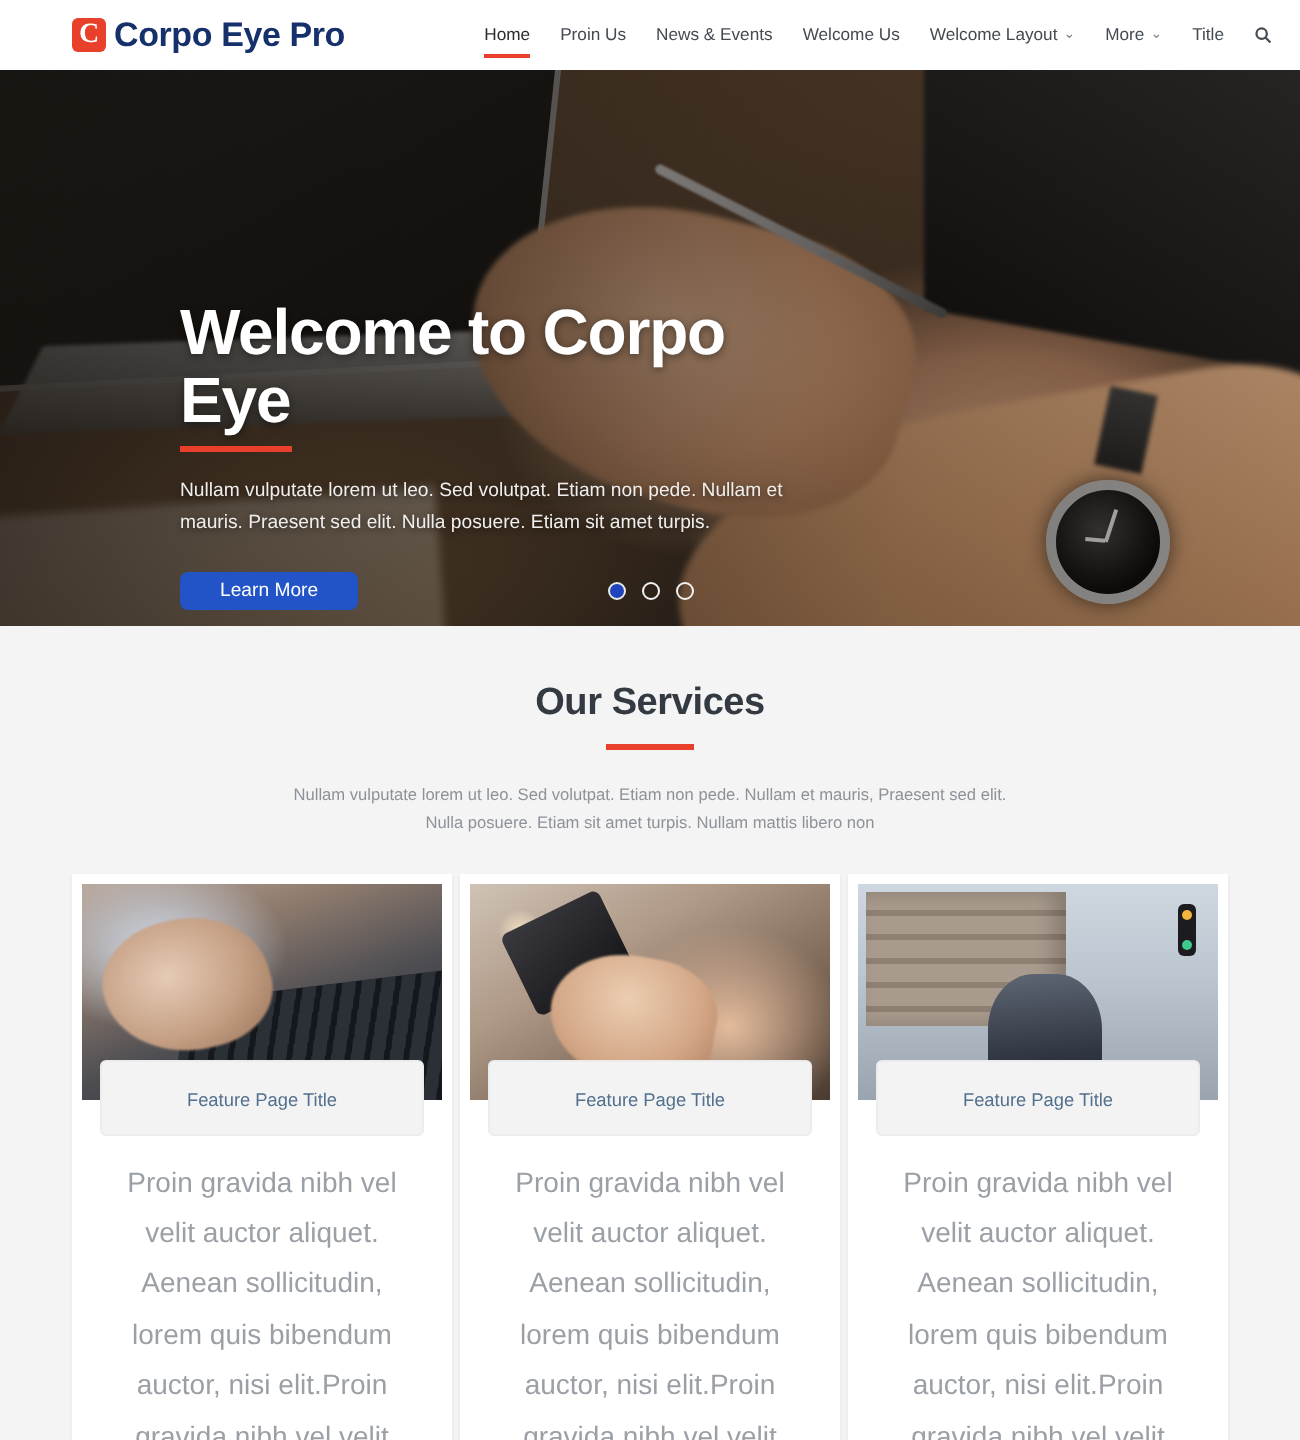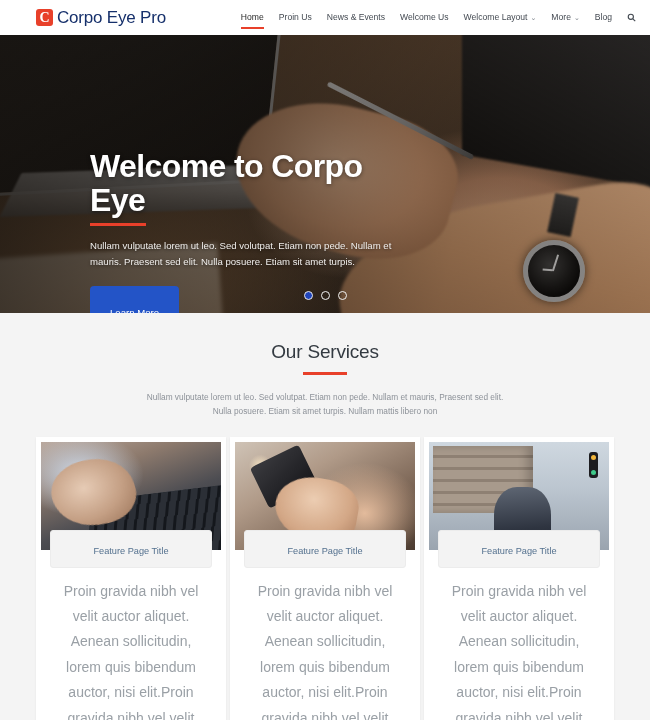--- a/index.html
+++ b/index.html
@@ -19,21 +19,21 @@
   }
   .brand{ display:flex; align-items:center; gap:4px; }
   .brand-mark{
     width:17px; height:17px; border-radius:3px;
     background:#e8402a; color:#fff;
     font-size:14px; font-weight:700; line-height:17px;
     text-align:center; font-family:"Liberation Serif", serif;
     flex:none;
   }
   .brand-text{
-    font-size:17px; font-weight:400; color:#16306b;
+    font-size:17px; font-weight:700; color:#16306b;
     letter-spacing:-.2px; white-space:nowrap;
   }
   .main-nav{
     margin-left:auto; display:flex; align-items:center; gap:15px;
   }
   .nav-item{
     font-size:8.6px; color:#444a52; white-space:nowrap;
     position:relative; padding-bottom:1px;
     display:flex; align-items:center; gap:3px;
   }
@@ -137,37 +137,37 @@
     text-shadow:0 1px 4px rgba(0,0,0,.45);
   }
   .hero-rule{ width:56px; height:3px; background:#e8402a; margin:6px 0 12px; }
   .hero-sub{
     font-size:9.6px; color:#f0eeec; line-height:1.62;
     text-shadow:0 1px 3px rgba(0,0,0,.5); max-width:312px;
   }
   .hero-btn{
     display:inline-block; margin-top:17px;
     background:#2354c7; color:#fff;
-    font-size:9.6px; padding:21px 20px; border-radius:4px;
+    font-size:9.6px; padding:4px 20px; border-radius:4px;
     border:none; cursor:pointer;
   }
   .hero-dots{
     position:absolute; left:0; right:0; bottom:13px;
     display:flex; justify-content:center; gap:8px; z-index:4;
   }
   .dot{
     width:9px; height:9px; border-radius:50%;
     border:1.6px solid #f2f2f2; background:transparent; cursor:pointer;
   }
   .dot.on{ background:#1f44bb; border-color:#e9e9e9; }
 
   
   .services{ background:#f4f4f4; padding:28px 0 30px; }
   .sec-title{
-    text-align:center; font-size:19px; font-weight:400;
+    text-align:center; font-size:19px; font-weight:700;
     color:#333a41; letter-spacing:-.2px;
   }
   .sec-rule{ width:44px; height:2.5px; background:#e8402a; margin:9px auto 15px; }
   .sec-desc{
     max-width:360px; margin:0 auto; text-align:center;
     font-size:8.3px; color:#8d9299; line-height:1.75;
   }
   .cards{
     display:flex; gap:4px; justify-content:flex-end;
     padding:18px 36px 0;
@@ -292,21 +292,21 @@
     </a>
     <a class="nav-item">
       <span>Welcome Layout</span>
       <span class="caret">⌄</span>
     </a>
     <a class="nav-item">
       <span>More</span>
       <span class="caret">⌄</span>
     </a>
     <a class="nav-item">
-      <span>Blog</span>
+      <span>Title</span>
     </a>
     <a class="nav-item search-ico">
       <svg width="9" height="9" viewBox="0 0 16 16" fill="none" stroke="#444a52" stroke-width="2">
         <circle cx="6.8" cy="6.8" r="4.6"></circle>
           <line x1="10.4" y1="10.4" x2="14.6" y2="14.6"></line>
       </svg>
     </a>
   </nav>
 </header>
 

